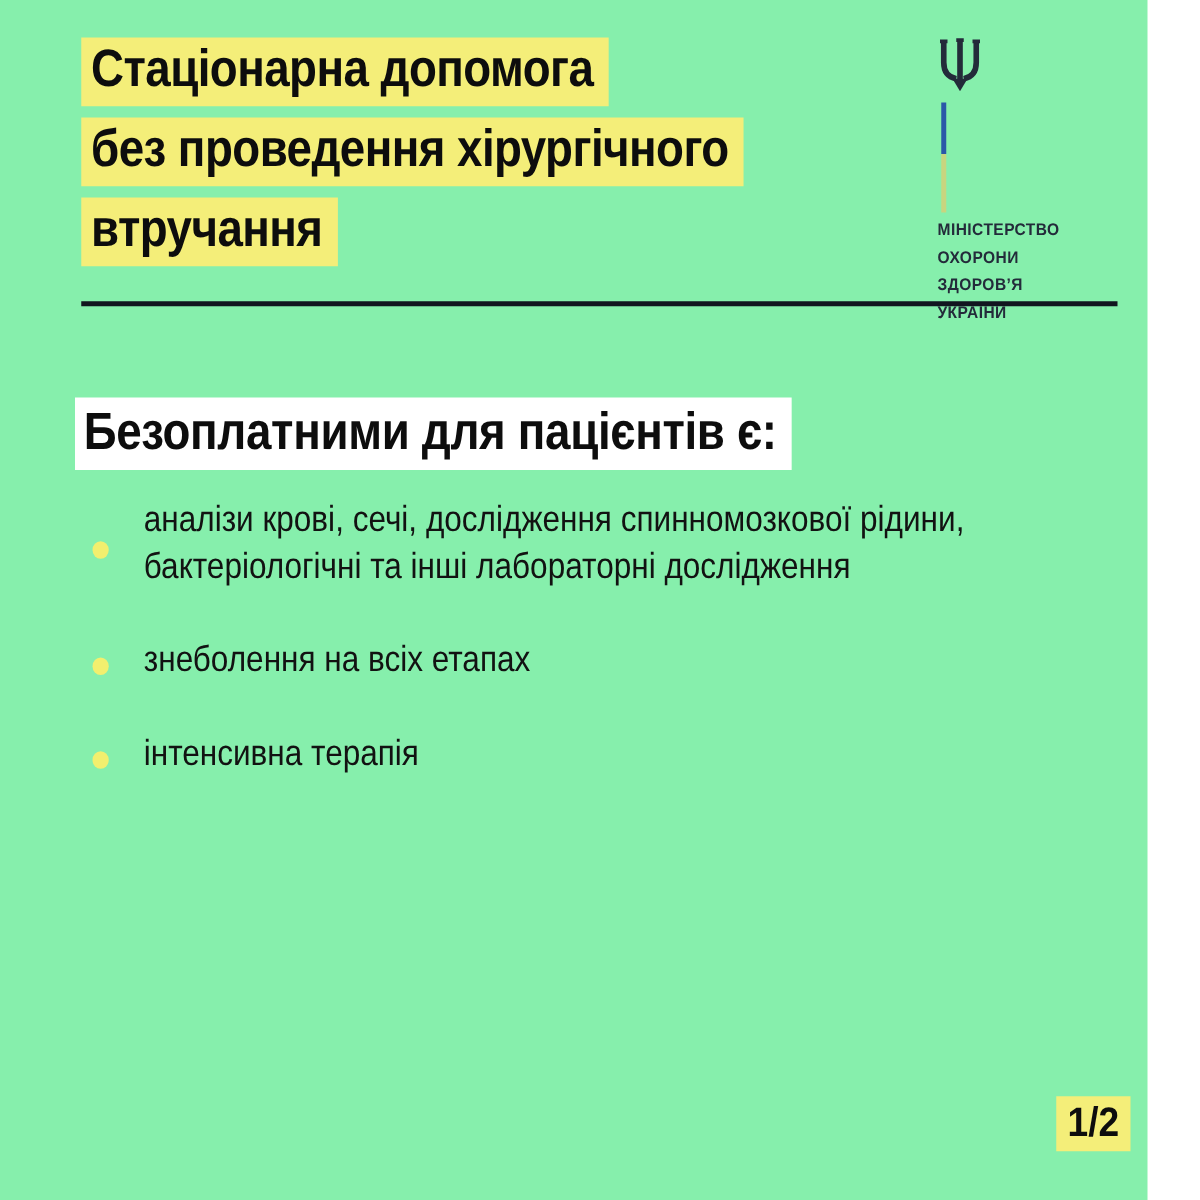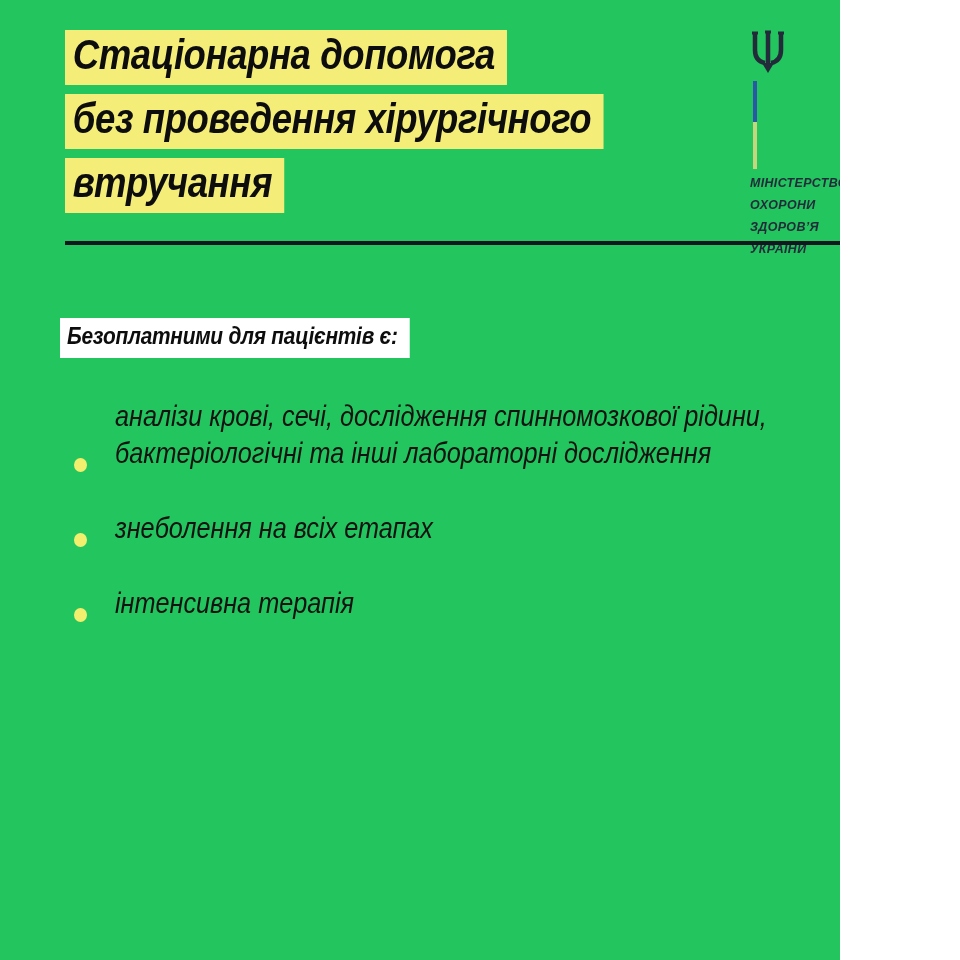--- a/index.html
+++ b/index.html
@@ -1,23 +1,22 @@
 <!DOCTYPE html>
 <html><head>
 <meta charset="utf-8">
 <style>
   html,body{margin:0;padding:0;}
   .poster{
     position:relative;
-    width:840px;height:960px;
-    background:#22c55e;
+    width:918px;height:960px;
+    background:#86efac;
     overflow:hidden;
     font-family:"Liberation Sans", sans-serif;
     color:#0D0D0D;
-    font-style:italic;
   }
   
   .title{position:absolute;left:65px;top:30px;margin:0;font-size:42px;font-weight:bold;line-height:1;}
   .title-line{display:block;margin-bottom:9px;}
   .hl{
     display:inline-block;
     background:#F4EE79;
     padding:4px 14px 9px 9px;
     transform:scaleX(0.87);
     transform-origin:0 0;
@@ -32,30 +31,30 @@
   }
   .ministry{
     font-size:13.5px;font-weight:bold;line-height:22px;letter-spacing:0.4px;
     color:#232B3A;
     transform:scaleX(0.92);transform-origin:0 0;
     white-space:nowrap;padding-top:3px;
   }
   
   .rule{position:absolute;left:65px;top:241px;width:829px;height:4px;background:#11161F;}
   
-  .section-heading{position:absolute;left:60px;top:318px;margin:0;font-size:24px;font-weight:bold;line-height:1;}
+  .section-heading{position:absolute;left:60px;top:318px;margin:0;font-size:42px;font-weight:bold;line-height:1;}
   .hl-white{
     display:inline-block;background:#FFFFFF;
     padding:6px 14px 10px 8px;
     transform:scaleX(0.87);transform-origin:0 0;
     letter-spacing:-0.3px;white-space:nowrap;
   }
   
   .benefits{position:absolute;left:74px;top:398px;margin:0;padding:0;list-style:none;width:880px;}
-  .benefits li{display:flex;align-items:flex-end;margin-bottom:38px;}
+  .benefits li{display:flex;align-items:center;margin-bottom:38px;}
   .dot{
     flex:none;width:13px;height:14px;border-radius:50%;
     background:#F2EF6E;margin-top:9px;
   }
   .item-text{
     margin-left:28px;
     font-size:29px;line-height:37px;font-weight:normal;
     transform:scaleX(0.87);transform-origin:0 0;
     width:max-content;white-space:nowrap;
     color:#121212;

